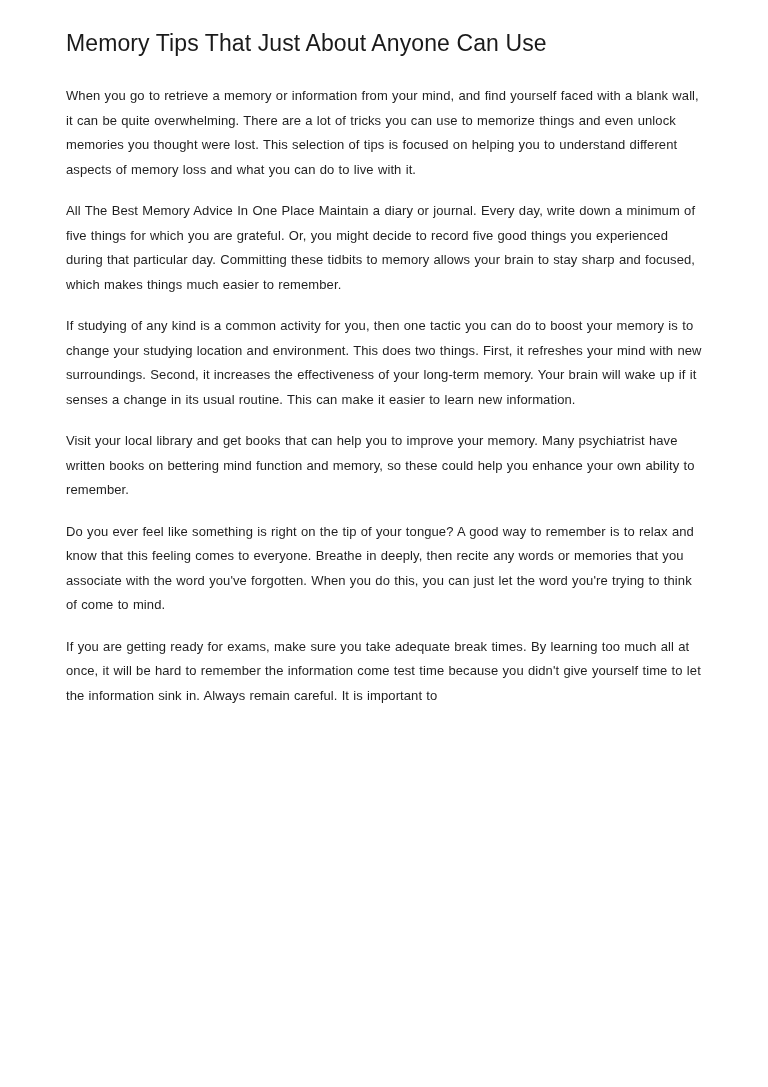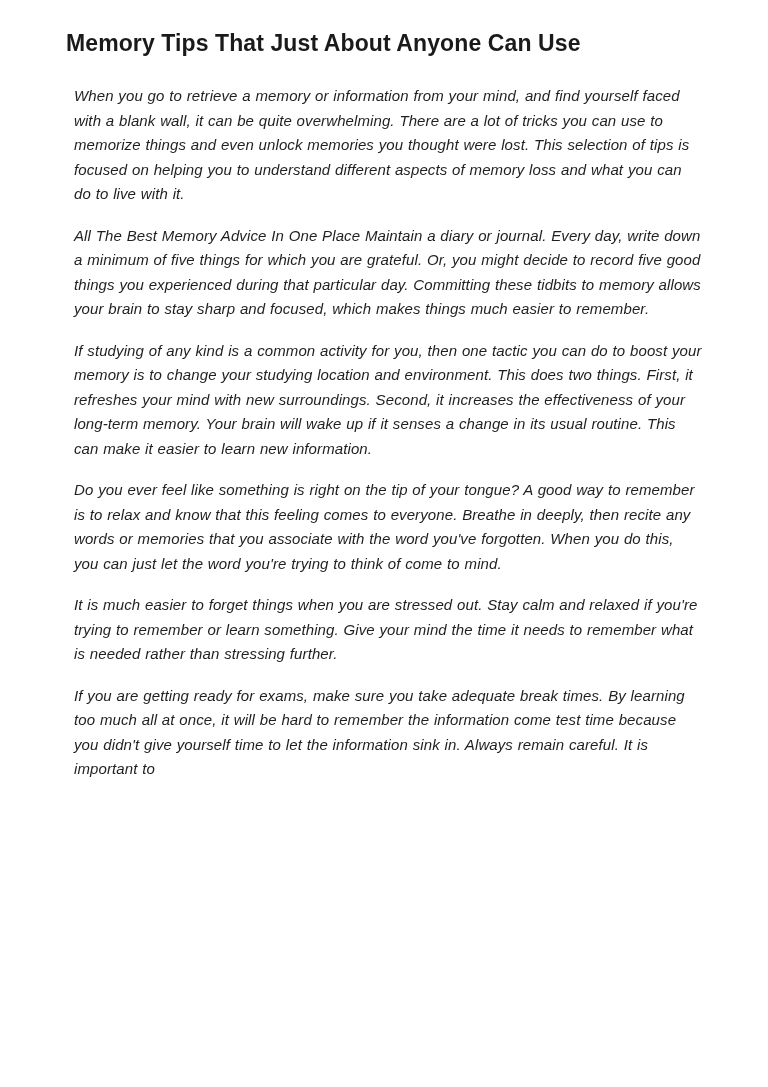--- a/index.html
+++ b/index.html
@@ -17,50 +17,49 @@
   }
   .page {
     box-sizing: border-box;
     width: 768px;
     height: 1087px;
     padding: 28px 66px 0 66px;
     background: #ffffff;
   }
   .doc-title {
     font-size: 23px;
-    font-weight: 700;
+    font-weight: 400;
     line-height: 30px;
     margin: 0 0 26px 0;
     color: #1a1a1a;
     letter-spacing: 0.1px;
   }
   .doc-paragraph {
-    font-size: 15px;
+    font-size: 13px;
     font-weight: 400;
     line-height: 24.5px;
-    margin: 0 0 17px 8px;
+    margin: 0 0 17px 0;
     color: #1f1f1f;
     letter-spacing: 0.1px;
     word-spacing: 0.5px;
-    font-style: italic;
   }
 </style>
 </head>
 <body>
 
 <div class="page">
   <h1 class="doc-title">Memory Tips That Just About Anyone Can Use</h1>
 
   <p class="doc-paragraph">When you go to retrieve a memory or information from your mind, and find yourself faced with a blank wall, it can be quite overwhelming. There are a lot of tricks you can use to memorize things and even unlock memories you thought were lost. This selection of tips is focused on helping you to understand different aspects of memory loss and what you can do to live with it.</p>
 
   <p class="doc-paragraph">All The Best Memory Advice In One Place Maintain a diary or journal. Every day, write down a minimum of five things for which you are grateful. Or, you might decide to record five good things you experienced during that particular day. Committing these tidbits to memory allows your brain to stay sharp and focused, which makes things much easier to remember.</p>
 
 
   <p class="doc-paragraph">If studying of any kind is a common activity for you, then one tactic you can do to boost your memory is to change your studying location and environment. This does two things. First, it refreshes your mind with new surroundings. Second, it increases the effectiveness of your long-term memory. Your brain will wake up if it senses a change in its usual routine. This can make it easier to learn new information.</p>
 
+  <p class="doc-paragraph">Visit your local library and get books that can help you to improve your memory. Many psychiatrist have written books on bettering mind function and memory, so these could help you enhance your own ability to remember.</p>
 
   <p class="doc-paragraph">Do you ever feel like something is right on the tip of your tongue? A good way to remember is to relax and know that this feeling comes to everyone. Breathe in deeply, then recite any words or memories that you associate with the word you've forgotten. When you do this, you can just let the word you're trying to think of come to mind.</p>
 
-  <p class="doc-paragraph">It is much easier to forget things when you are stressed out. Stay calm and relaxed if you're trying to remember or learn something. Give your mind the time it needs to remember what is needed rather than stressing further.</p>
 
 
   <p class="doc-paragraph">If you are getting ready for exams, make sure you take adequate break times. By learning too much all at once, it will be hard to remember the information come test time because you didn't give yourself time to let the information sink in. Always remain careful. It is important to</p>
 </div>
 
 </body></html>

